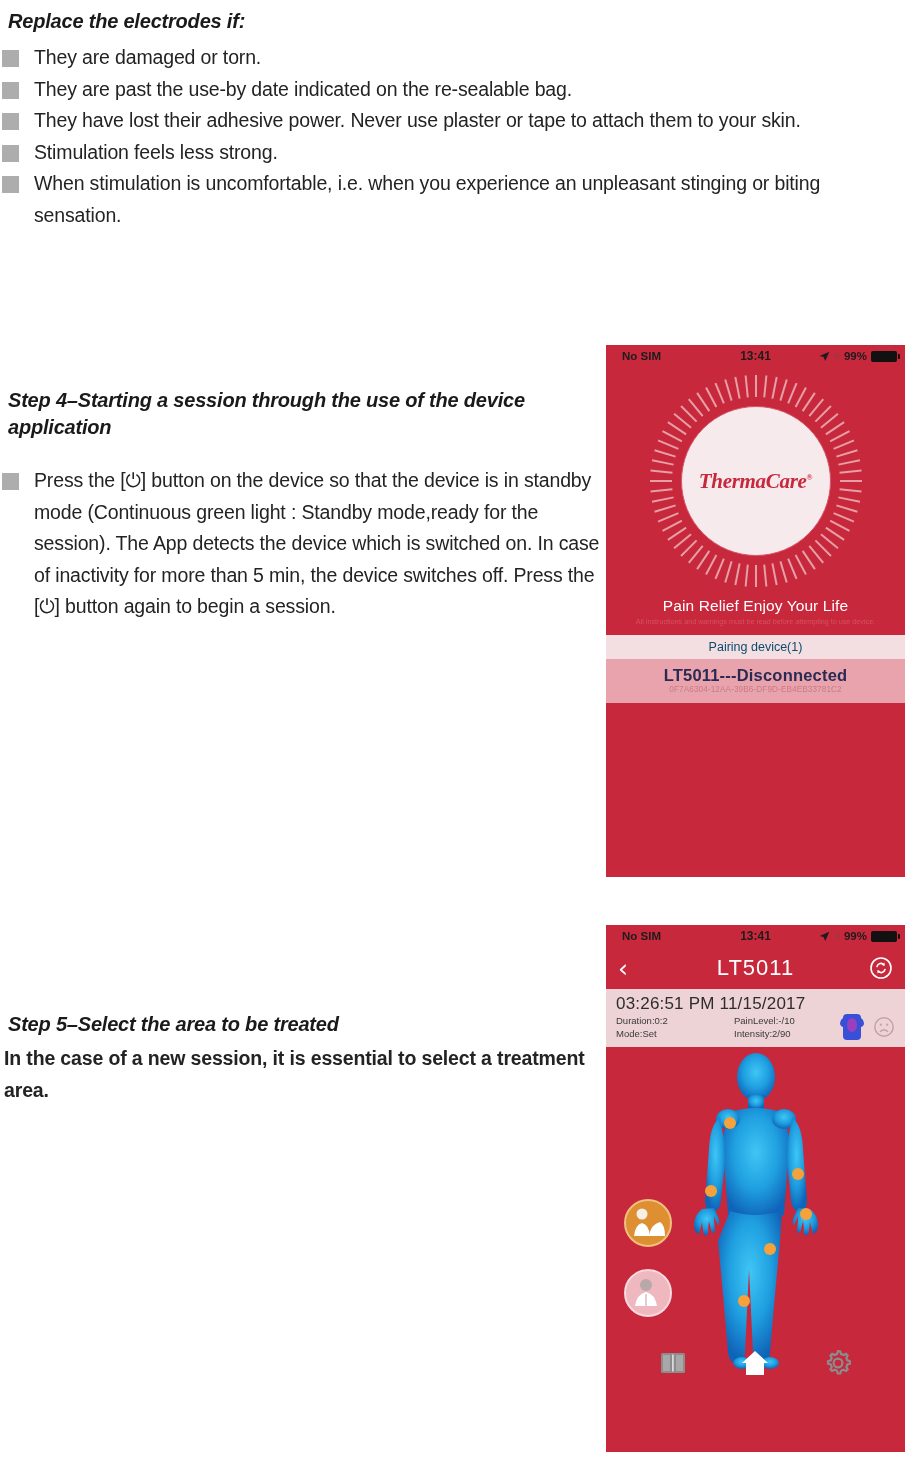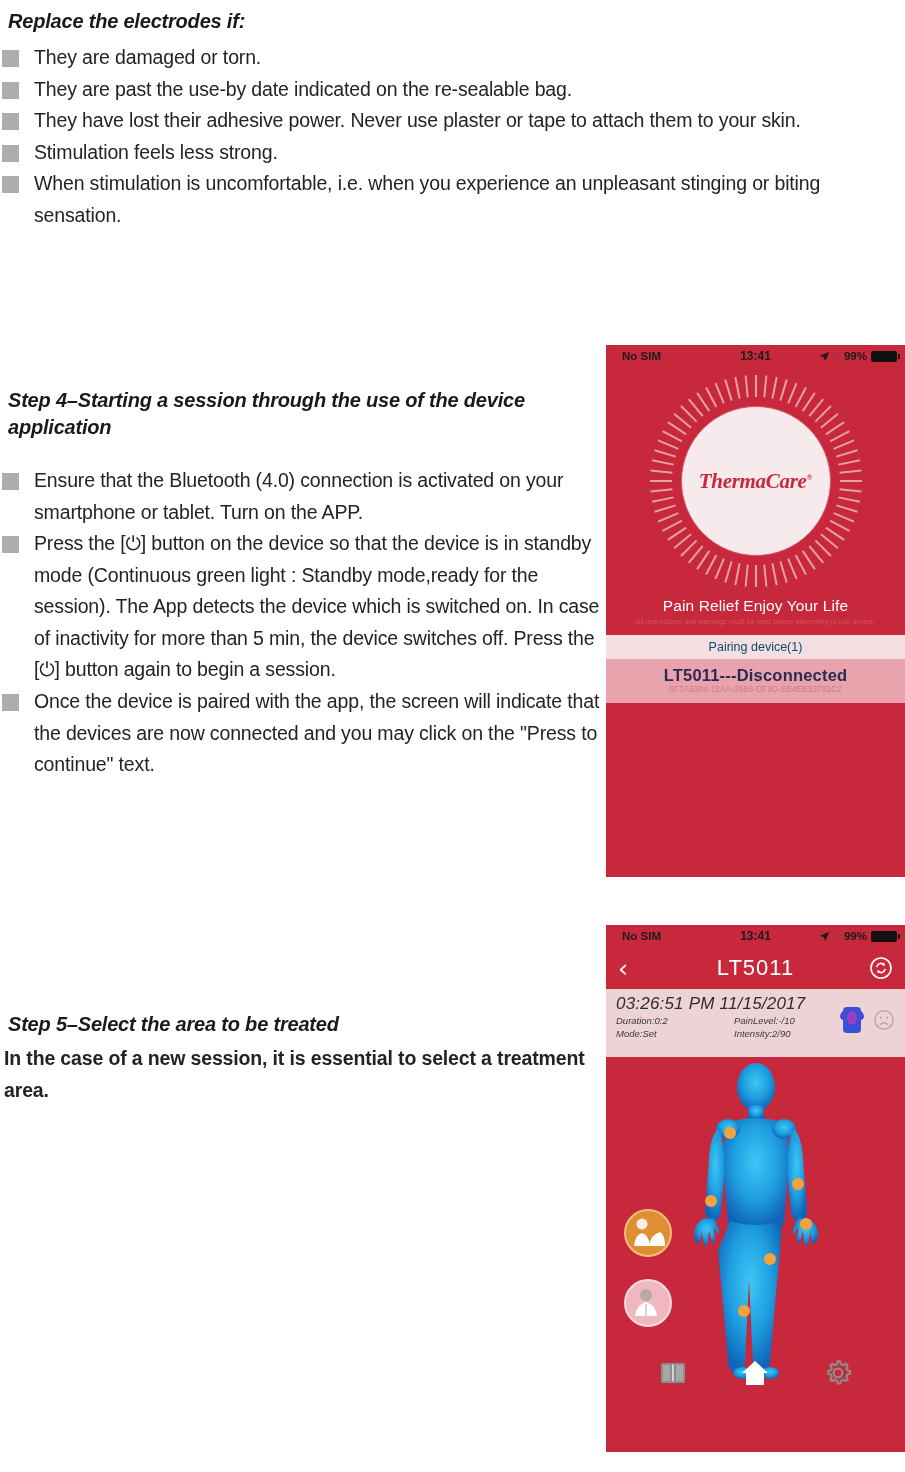--- a/index.html
+++ b/index.html
@@ -233,26 +233,25 @@
     letter-spacing: 1px;
   }
   .nav-refresh {
     margin-left: auto;
     width: 24px; height: 24px;
     z-index: 2;
   }
 
   .info-panel {
     background: #edd2d6;
-    padding: 5px 10px 16px 10px;
-    display: flex;
-    align-items: flex-start;
+    padding: 5px 10px 6px 10px;
+    display: flex;
+    align-items: flex-end;
     position: relative;
     min-height: 52px;
-    font-style: italic;
   }
   .info-left { flex: 1 1 auto; }
   .info-datetime {
     font-size: 17px;
     color: #2d2d2d;
     letter-spacing: 0.2px;
     white-space: nowrap;
   }
   .info-grid {
     display: flex;
@@ -328,29 +327,24 @@
       <span class="bullet-sq"></span>
       <span>When stimulation is uncomfortable, i.e. when you experience an unpleasant stinging or biting sensation.</span>
     </li>
   </ul>
 
   <h2 class="heading" id="sec-step4-heading">Step 4–Starting a session through the use of the device application</h2>
 
   <ul class="bullet-list" id="sec-step4-list">
     <li class="bullet-item">
       <span class="bullet-sq"></span>
-      <span>Ensure that the Bluetooth (4.0) connection is activated on your smartphone or tablet. Turn on the APP.</span>
     </li>
     <li class="bullet-item">
       <span class="bullet-sq"></span>
       <span>Press the [⏻] button on the device so that the device is in standby mode (Continuous green light : Standby mode,ready for the session). The App detects the device which is switched on. In case of inactivity for more than 5 min, the device switches off. Press the [⏻] button again to begin a session.</span>
-    </li>
-    <li class="bullet-item">
-      <span class="bullet-sq"></span>
-      <span>Once the device is paired with the app, the screen will indicate that the devices are now connected and you may click on the "Press to continue" text.</span>
     </li>
   </ul>
 
   <h2 class="heading" id="sec-step5-heading">Step 5–Select the area to be treated</h2>
 
   <p class="body-text" id="sec-step5-body">In the case of a new session, it is essential to select a treatment area.</p>
 
 </div>
 
 <div class="phone" id="phone-pairing">

